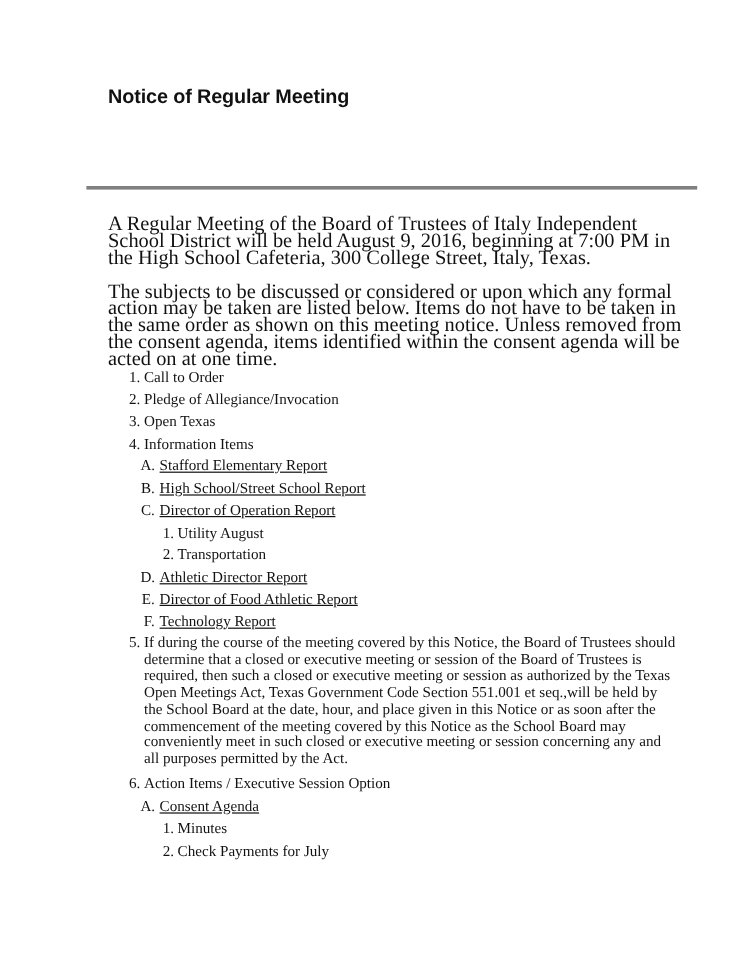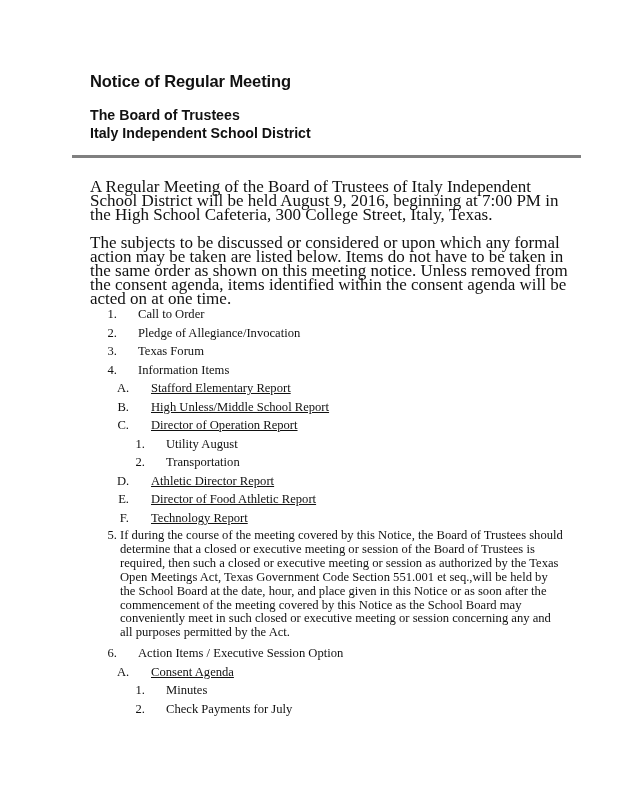--- a/index.html
+++ b/index.html
@@ -72,21 +72,20 @@
     .row {
       position: absolute;
       white-space: nowrap;
     }
     .row .marker {
       position: absolute;
       text-align: right;
     }
     .row .text {
       position: absolute;
-      margin-left: 18px;
     }
     .l1 .marker { left: 0; width: 13px; }
     .l1 .text   { left: 16px; }
     .l2 .marker { left: 0; width: 12px; }
     .l2 .text   { left: 16px; text-decoration: underline; }
     .l3 .marker { left: 0; width: 11px; }
     .l3 .text   { left: 14px; }
 
     .item5 {
       position: absolute;
@@ -111,60 +110,56 @@
       width: 446px;
     }
   </style>
 </head>
 <body>
 
 <div class="page">
 
   <h1 class="title">Notice of Regular Meeting</h1>
 
-  <div class="subtitle">
-    <div>The Board of Trustees</div>
-    <div>Italy Independent School District</div>
-  </div>
 
   <div class="rule"></div>
 
   <p class="para para1">A Regular Meeting of the Board of Trustees of Italy Independent School District will be held August 9, 2016, beginning at 7:00 PM in the High School Cafeteria, 300 College Street, Italy, Texas.</p>
   <p class="para para2">The subjects to be discussed or considered or upon which any formal action may be taken are listed below. Items do not have to be taken in the same order as shown on this meeting notice. Unless removed from the consent agenda, items identified within the consent agenda will be acted on at one time.</p>
 
   <div class="agenda">
 
     <div class="row l1" style="left:87px; top:0px;">
       <span class="marker">1.</span>
       <span class="text">Call to Order</span>
     </div>
 
     <div class="row l1" style="left:87px; top:18.5px;">
       <span class="marker">2.</span>
       <span class="text">Pledge of Allegiance/Invocation</span>
     </div>
 
     <div class="row l1" style="left:87px; top:37px;">
       <span class="marker">3.</span>
-      <span class="text">Texas Forum</span>
+      <span class="text">Open Texas</span>
     </div>
 
     <div class="row l1" style="left:87px; top:55.5px;">
       <span class="marker">4.</span>
       <span class="text">Information Items</span>
     </div>
 
     <div class="row l2" style="left:100px; top:74px;">
       <span class="marker">A.</span>
       <span class="text">Stafford Elementary Report</span>
     </div>
 
     <div class="row l2" style="left:100px; top:92.5px;">
       <span class="marker">B.</span>
-      <span class="text">High Unless/Middle School Report</span>
+      <span class="text">High School/Street School Report</span>
     </div>
 
     <div class="row l2" style="left:100px; top:111px;">
       <span class="marker">C.</span>
       <span class="text">Director of Operation Report</span>
     </div>
 
     <div class="row l3" style="left:117px; top:129.5px;">
       <span class="marker">1.</span>
       <span class="text">Utility August</span>

